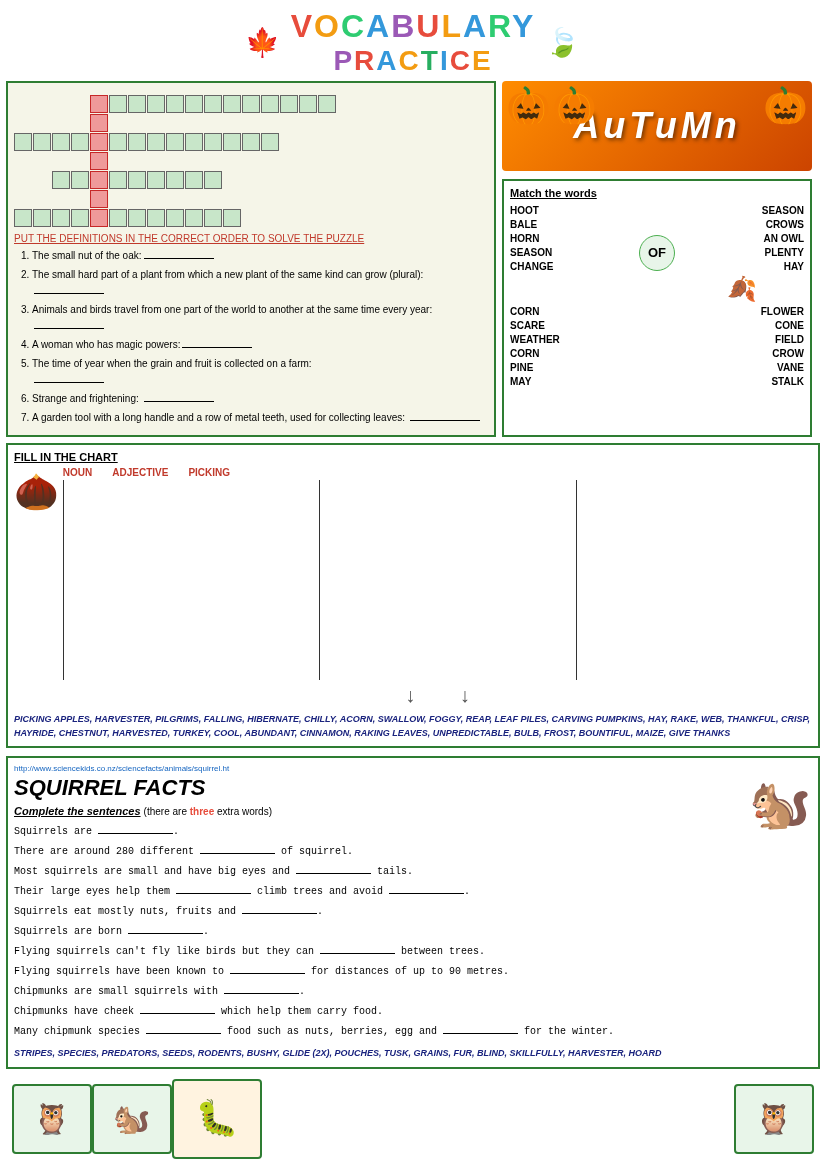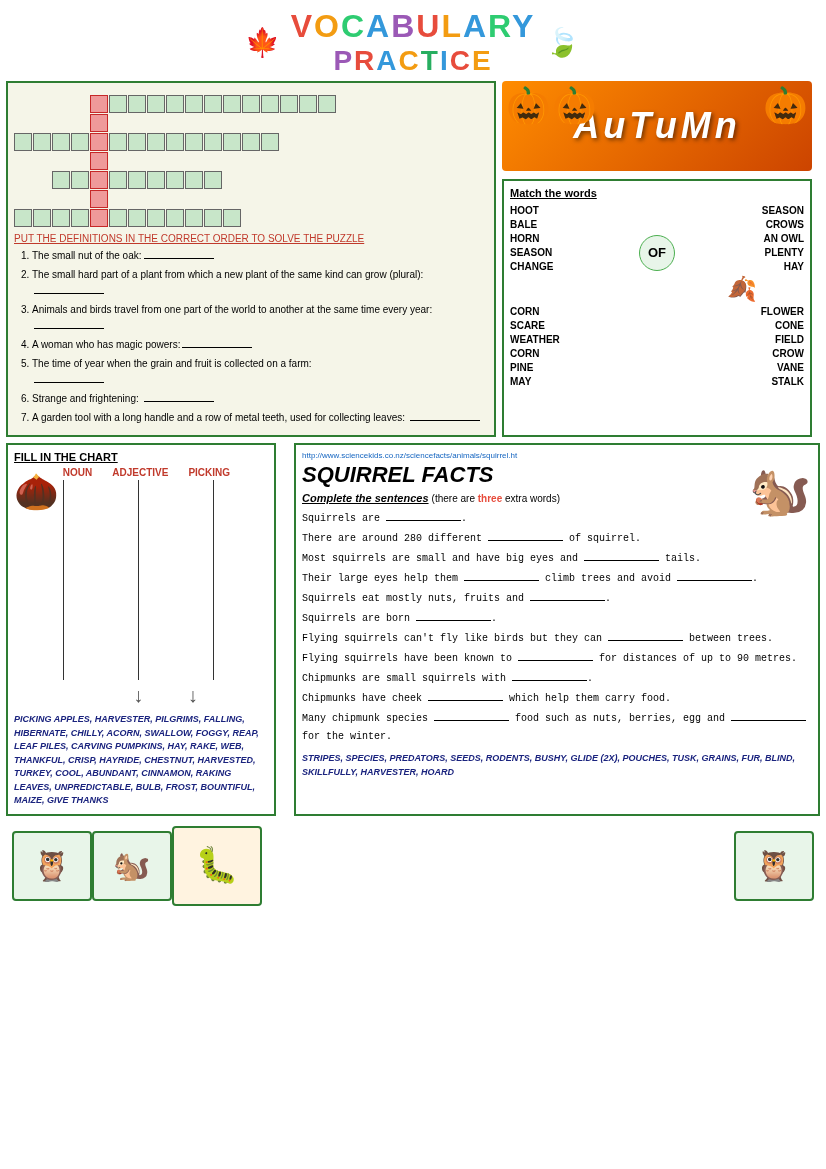--- a/index.html
+++ b/index.html
@@ -190,21 +190,22 @@
       grid-row: span 3;
       margin: auto;
     }
 
     .match-left { text-align: left; }
     .match-right { text-align: right; }
 
     
     .bottom-section {
       display: flex;
-      gap: 18px;
+      gap: 8px;
+      flex-direction: column;
     }
 
     
     .chart-panel {
       flex: 0 0 270px;
       border: 2px solid #2e7d32;
       background: #fff;
       padding: 6px;
     }
 

